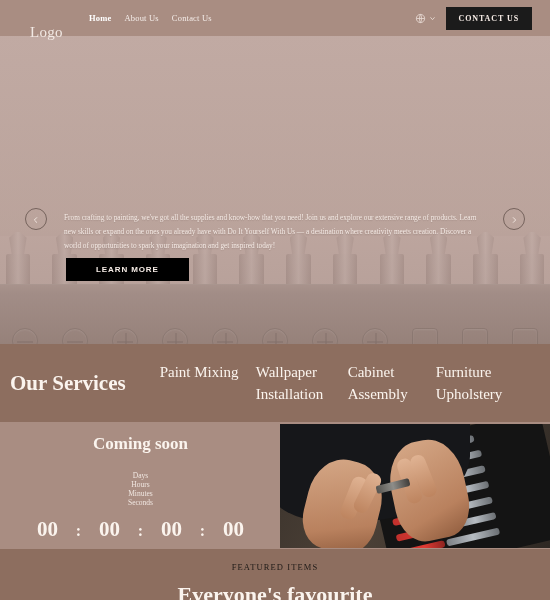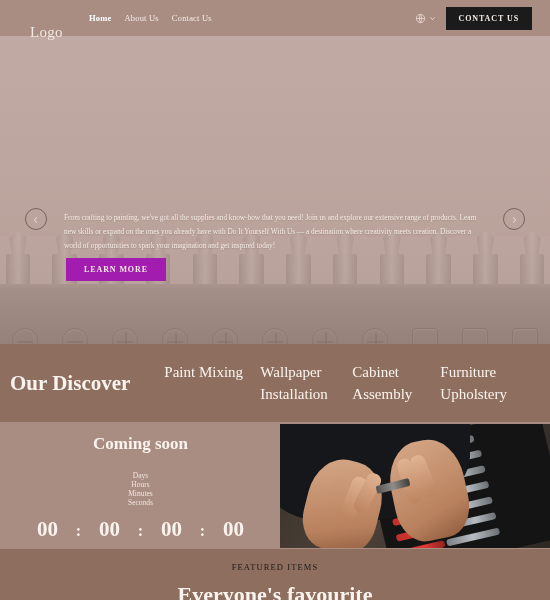--- a/index.html
+++ b/index.html
@@ -97,24 +97,24 @@
     font-size: 26px; font-weight: 700; color: #f7efe9;
     letter-spacing: -.2px; text-shadow: 0 1px 2px rgba(90,70,64,.22);
   }
   .hero-text {
     position: absolute; left: 64px; top: 175px; width: 425px;
     font-size: 7.3px; line-height: 1.92; color: #f4eae5;
     text-shadow: 0 1px 1px rgba(90,70,64,.2);
   }
   .btn-learn {
     position: absolute; left: 66px; top: 222px;
-    background: #a21caf; color: #f6ece6;
+    background: #000000; color: #f6ece6;
     font-size: 8px; font-weight: 700; letter-spacing: .9px;
-    padding: 7px 18px; border: 0; cursor: pointer;
-    font-family: Liberation Serif, serif;
+    padding: 7px 30px; border: 0; cursor: pointer;
+    font-family: Liberation Sans, sans-serif;
   }
   .arrow {
     position: absolute; top: 172px; width: 22px; height: 22px;
     border-radius: 50%; border: 1.2px solid rgba(60,45,40,.55);
     display: flex; align-items: center; justify-content: center;
     cursor: pointer; color: #f1e6e0;
   }
   .arrow.prev { left: 25px; }
   .arrow.next { right: 25px; }
   .arrow svg { width: 8px; height: 8px; }
@@ -339,21 +339,21 @@
       <span>
         <svg viewBox="0 0 24 24" fill="none" stroke="#f0e4de" stroke-width="3">
             <path d="M9 4l8 8-8 8"></path>
           </svg>
       </span>
     </div>
 
   </div>
 
   <div class="services">
-    <div class="services-title">Our Discover</div>
+    <div class="services-title">Our Services</div>
     <div class="service-list">
       <div class="service-item">Paint Mixing</div>
       <div class="service-item">Wallpaper<br>Installation</div>
       <div class="service-item">Cabinet<br>Assembly</div>
       <div class="service-item">Furniture<br>Upholstery</div>
     </div>
   </div>
 
   <div class="countdown-wrap">
     <div class="countdown">

